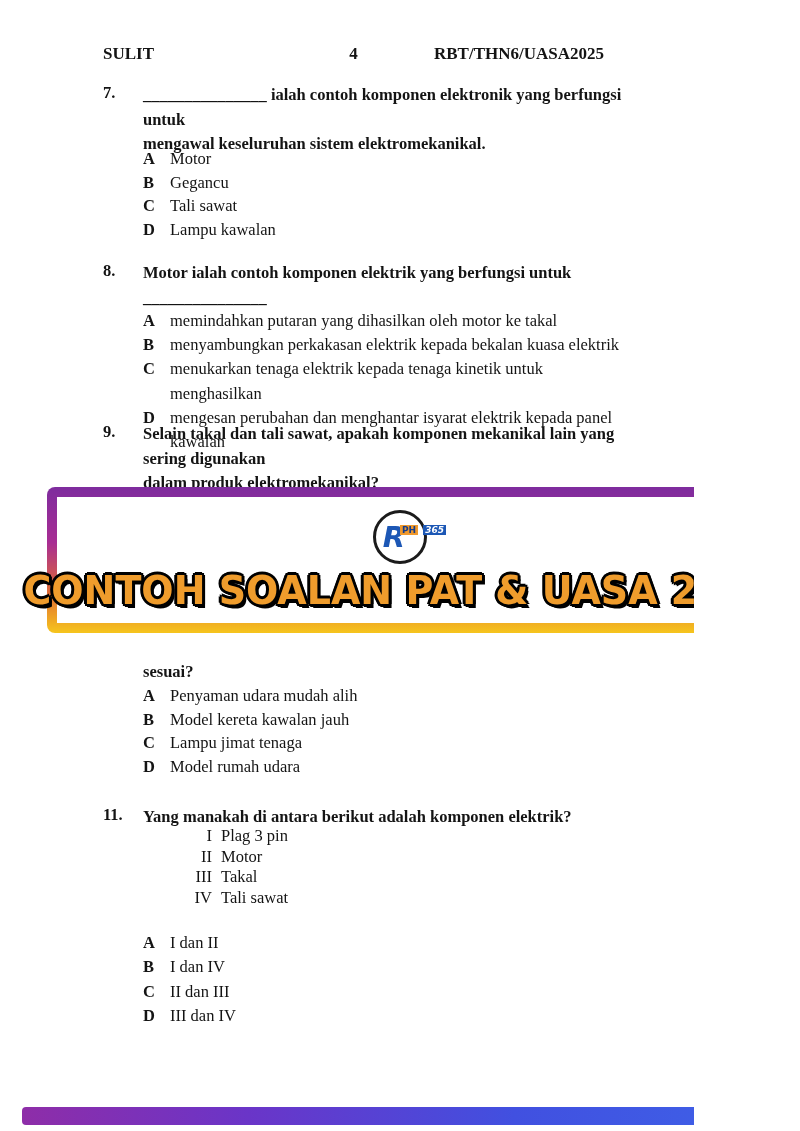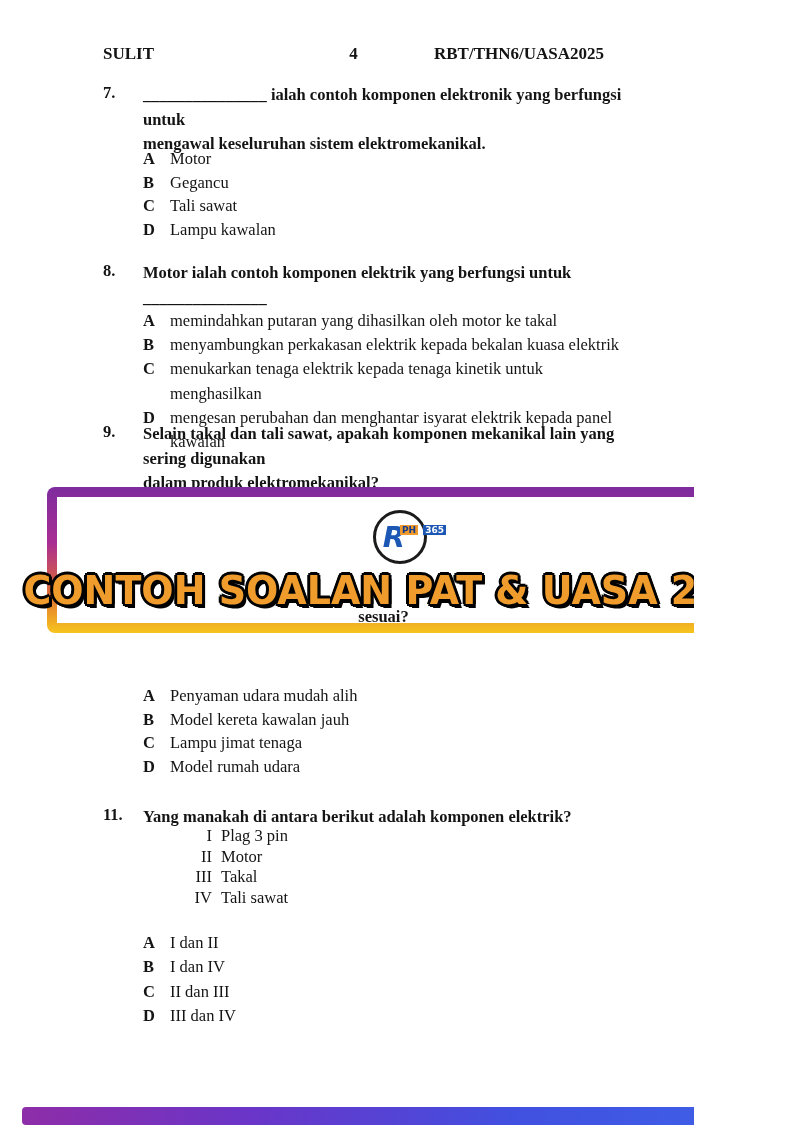--- a/index.html
+++ b/index.html
@@ -49,21 +49,21 @@
   
   .logo-circle{
     position:relative;width:54px;height:54px;border-radius:50%;
     background:#ffffff;border:3px solid #1b1b1b;box-sizing:border-box;
     display:flex;align-items:center;justify-content:center;
     font-family:"DejaVu Sans", sans-serif;
   }
   .logo-r{font-size:29px;font-weight:bold;font-style:italic;color:#1c57b5;margin-left:-12px;line-height:1;}
   .logo-badges{position:absolute;left:24px;top:12px;display:flex;flex-direction:row;gap:5px;}
   .logo-ph{font-size:9px;font-weight:bold;color:#143c8c;background:#f0992d;padding:0 2px;line-height:10px;}
-  .logo-365{font-size:9px;font-weight:bold;color:#ffffff;background:#1c57b5;padding:0 2px;line-height:10px;}
+  .logo-365{font-size:9px;font-weight:bold;color:#ffffff;background:#1c57b5;padding:0 2px;line-height:10px;font-style:italic;}
   
   .footer-strip{
     position:absolute;left:22px;top:1107px;width:756px;height:18px;border-radius:4px;
     background:linear-gradient(90deg,#8e2da8 0%,#6a35c8 30%,#4150e0 65%,#3e62e8 100%);
   }
 </style>
 </head>
 <body>
 
 <div class="page">
@@ -135,21 +135,21 @@
           <span class="logo-badges">
             <span class="logo-ph">PH</span>
             <span class="logo-365">365</span>
           </span>
         </div>
       </div>
       <span class="outline-text title-text">CONTOH SOALAN PAT &amp; UASA 2025</span>
     </div>
   </div>
 
-  <div class="qtext" style="top:605px;text-align:center;">
+  <div class="qtext" style="top:660px;">
     <div>sesuai?</div>
   </div>
   <div class="opts" style="top:684px;">
     <div class="opt-row">
       <span class="letter">A</span>
       <span>Penyaman udara mudah alih</span>
     </div>
     <div class="opt-row">
       <span class="letter">B</span>
       <span>Model kereta kawalan jauh</span>

